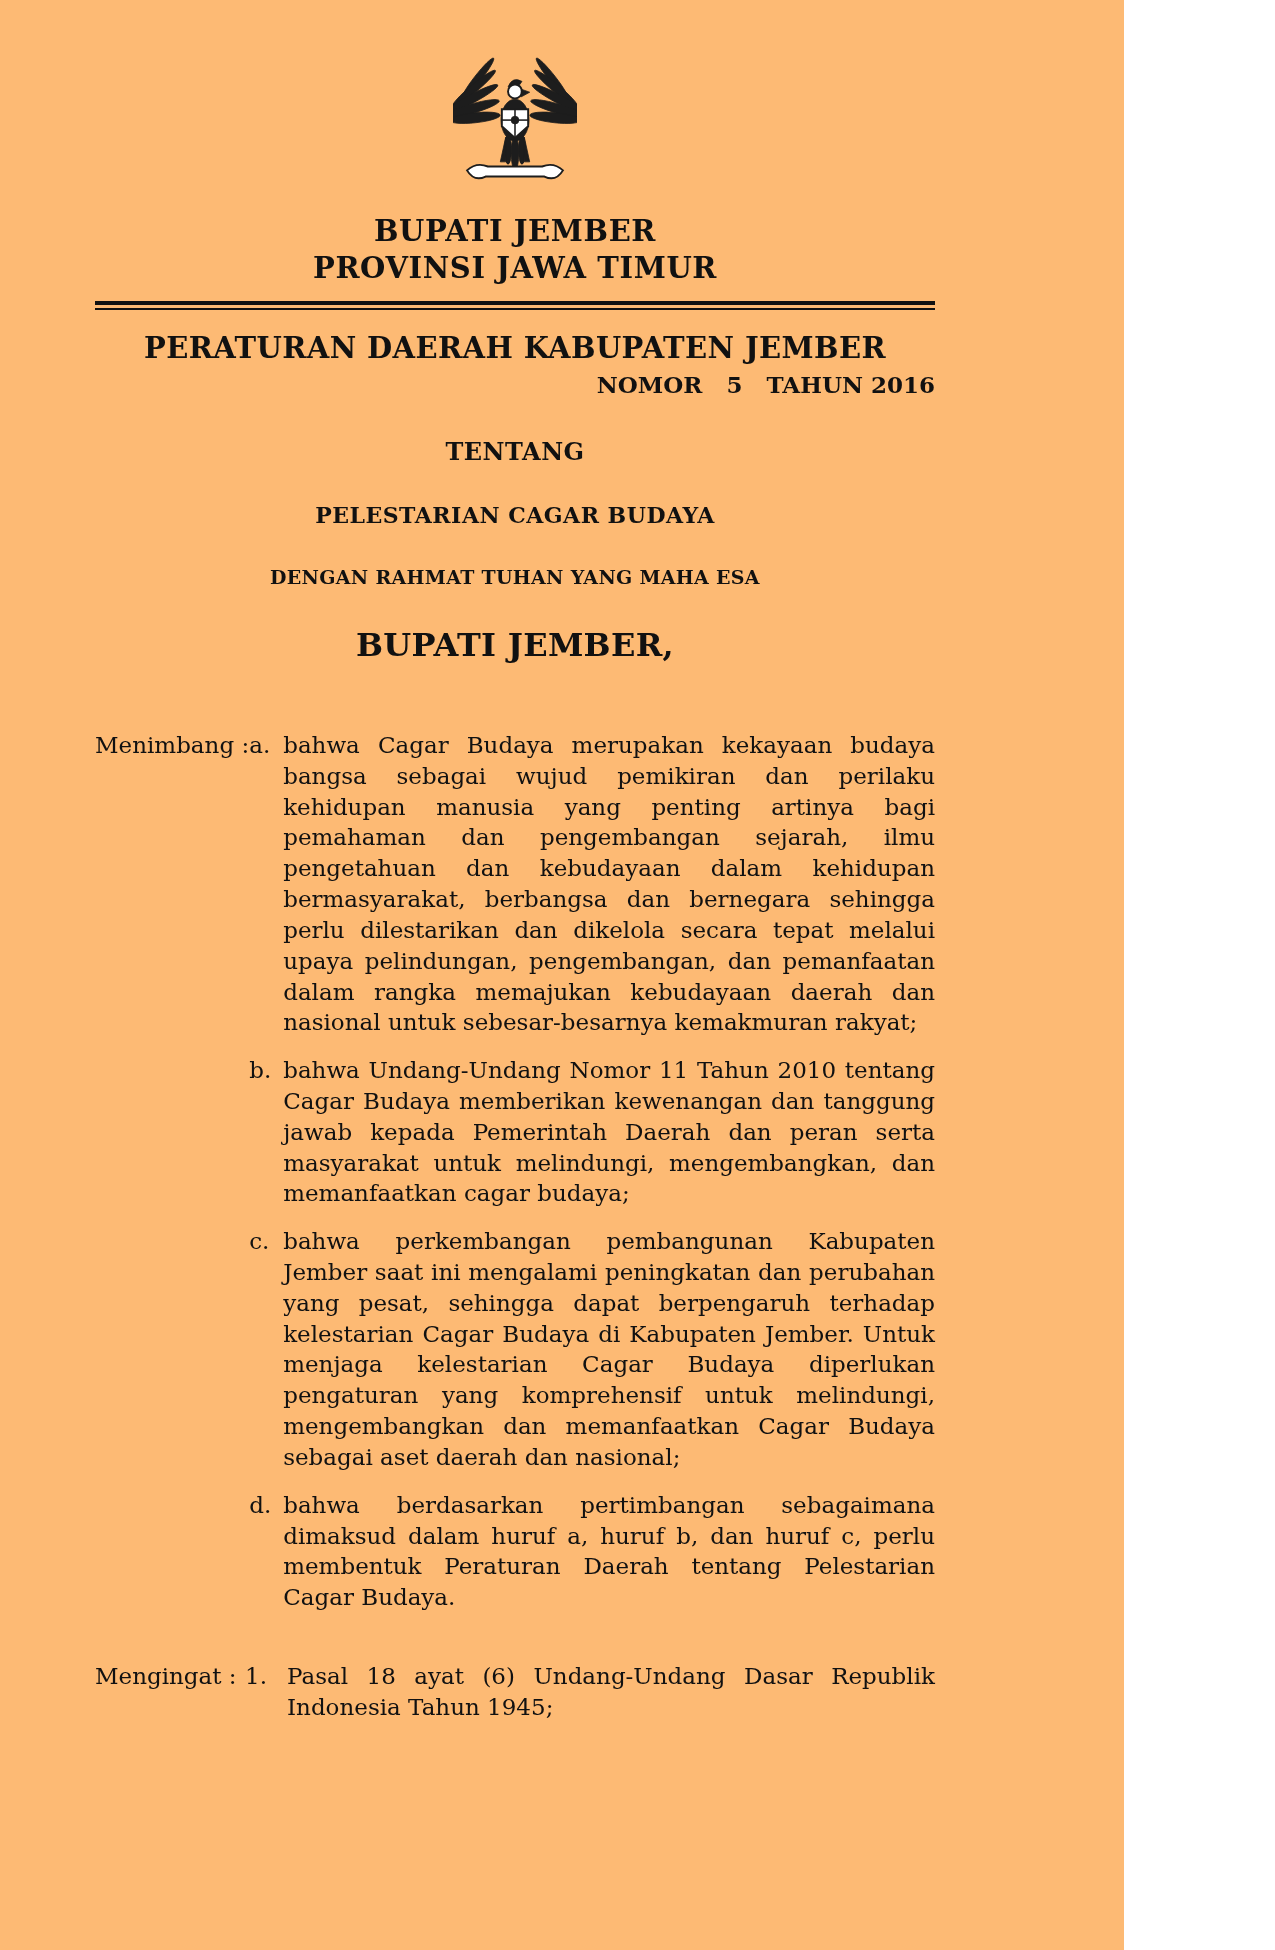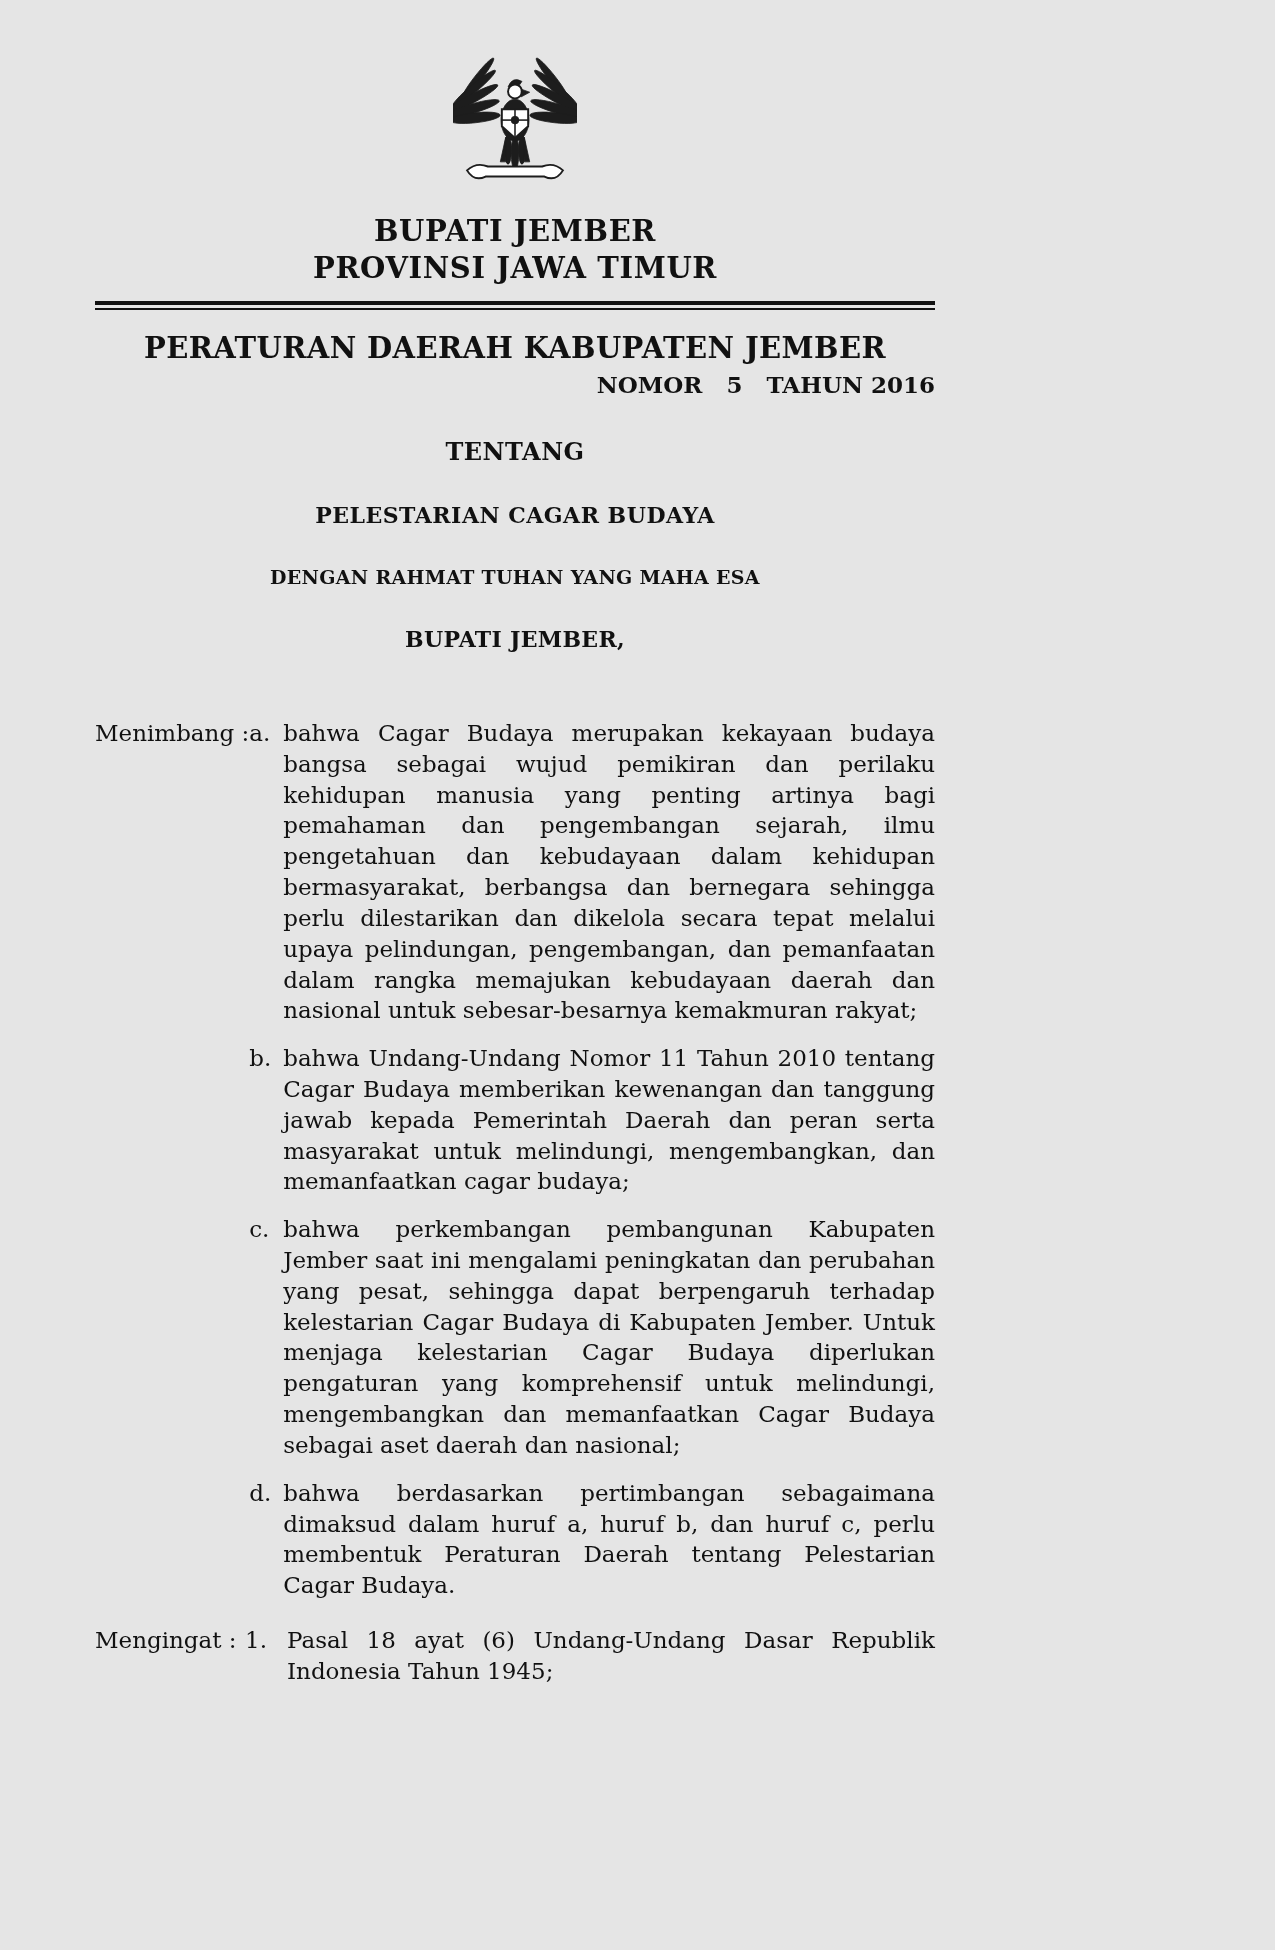--- a/index.html
+++ b/index.html
@@ -5,23 +5,23 @@
   * { margin: 0; padding: 0; box-sizing: border-box; }
   html, body { background: #ffffff; }
   body {
     width: 1275px;
     height: 1950px;
     font-family: "DejaVu Serif", "Liberation Serif", serif;
     color: #111111;
   }
   .page {
     position: relative;
-    width: 1275px;
+    width: 1124px;
     height: 1950px;
-    background: #e5e5e5;
+    background: #fdba74;
     overflow: hidden;
   }
   .content {
     width: 935px;
     padding-left: 95px;
     padding-top: 52px;
   }
   .emblem-wrap {
     width: 124px;
     margin: 0 auto 10px auto;
@@ -70,34 +70,34 @@
   }
   .invocation {
     margin-top: 38px;
     font-size: 19px;
     font-weight: bold;
     text-align: center;
     letter-spacing: 0.3px;
   }
   .issuer {
     margin-top: 38px;
-    font-size: 22px;
+    font-size: 32px;
     font-weight: bold;
     text-align: center;
     letter-spacing: 0.3px;
   }
 
   .section {
     display: flex;
     align-items: flex-start;
     font-size: 23px;
     line-height: 1.34;
   }
   .section.considering { margin-top: 66px; justify-content: center; }
-  .section.legal { margin-top: 24px; }
+  .section.legal { margin-top: 48px; }
   .section-label {
     flex: 0 0 150px;
     white-space: nowrap;
   }
   .items { flex: 1; }
   .item {
     display: flex;
     margin-bottom: 17px;
   }
   .item:last-child { margin-bottom: 0; }

